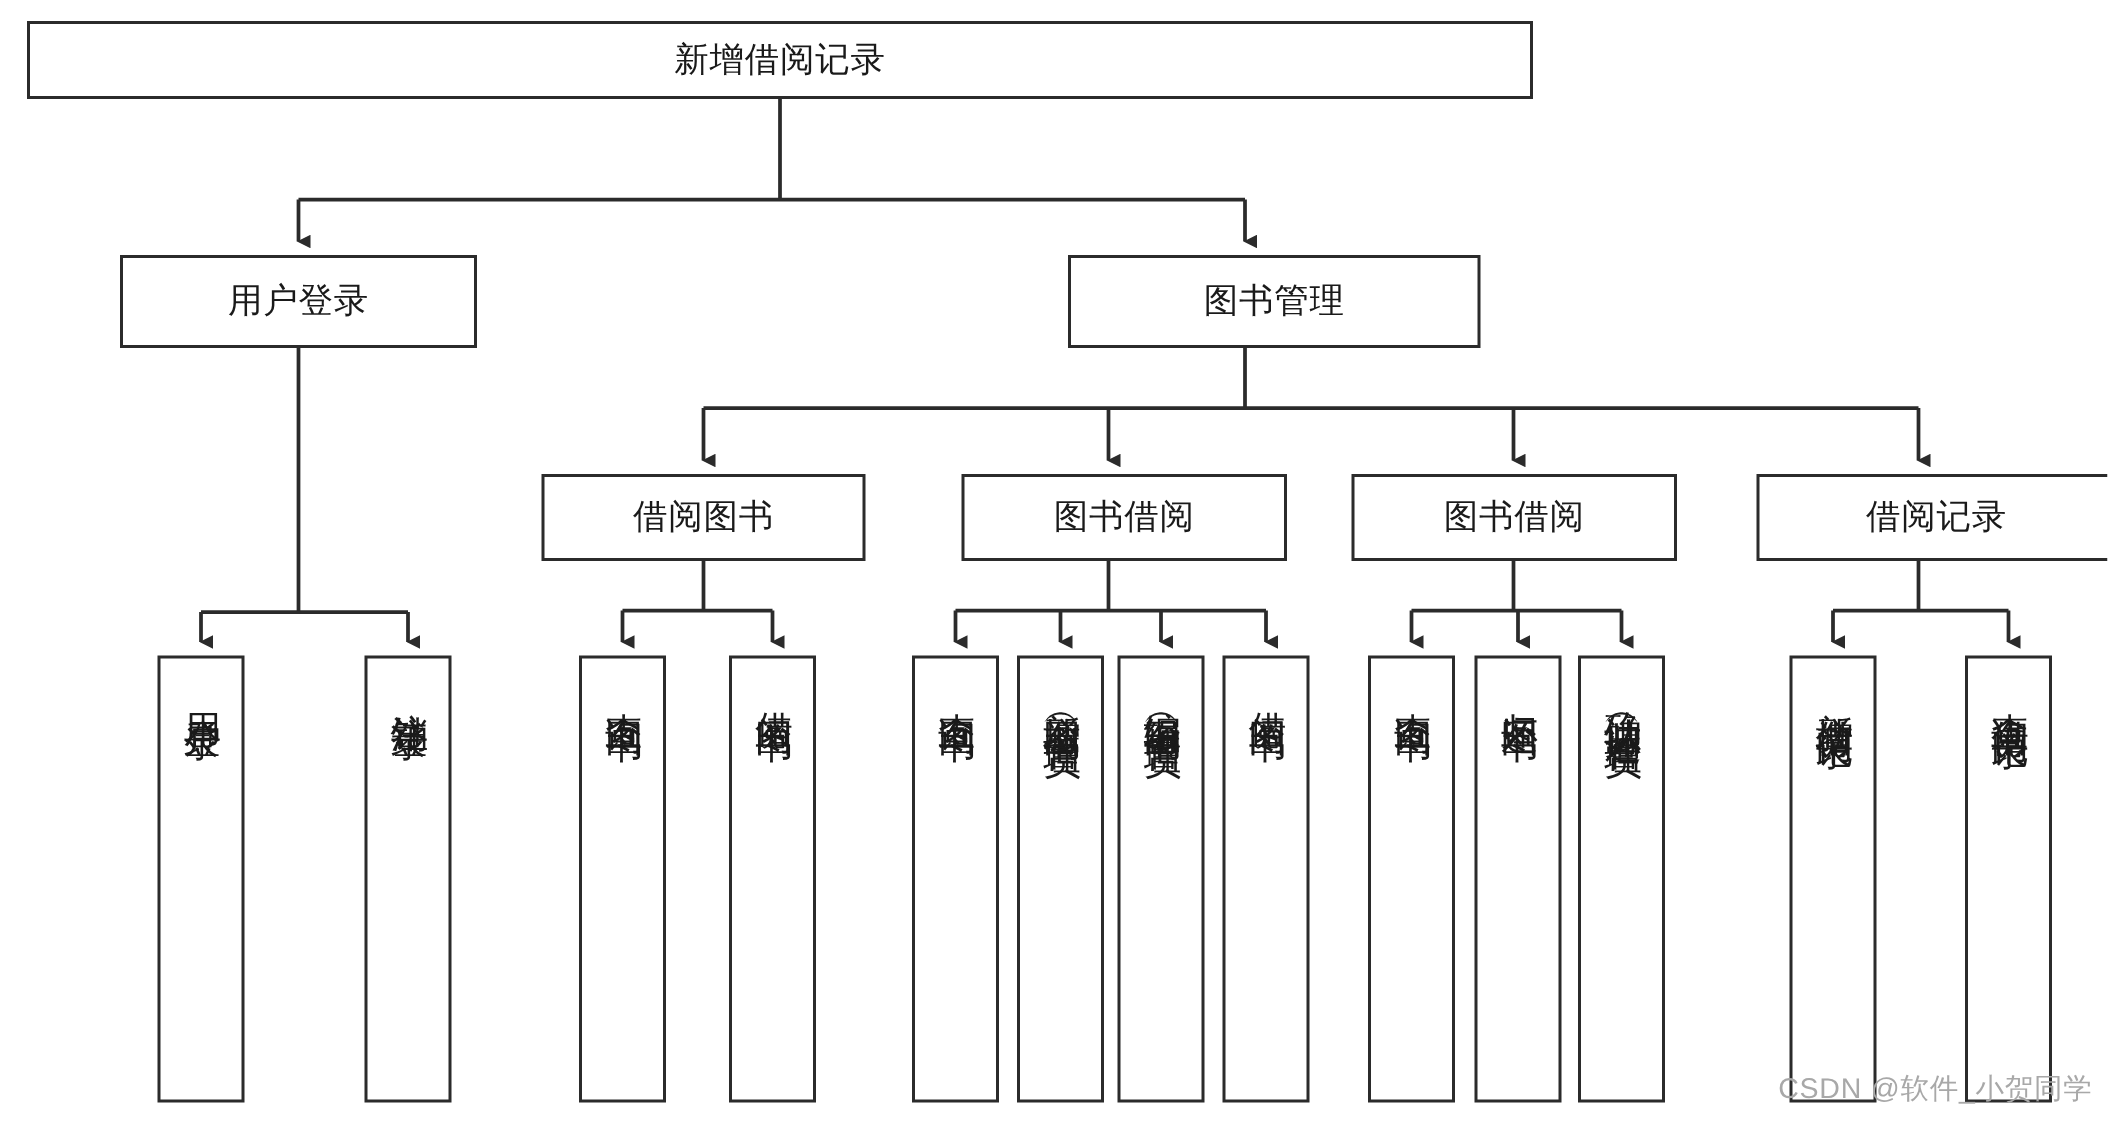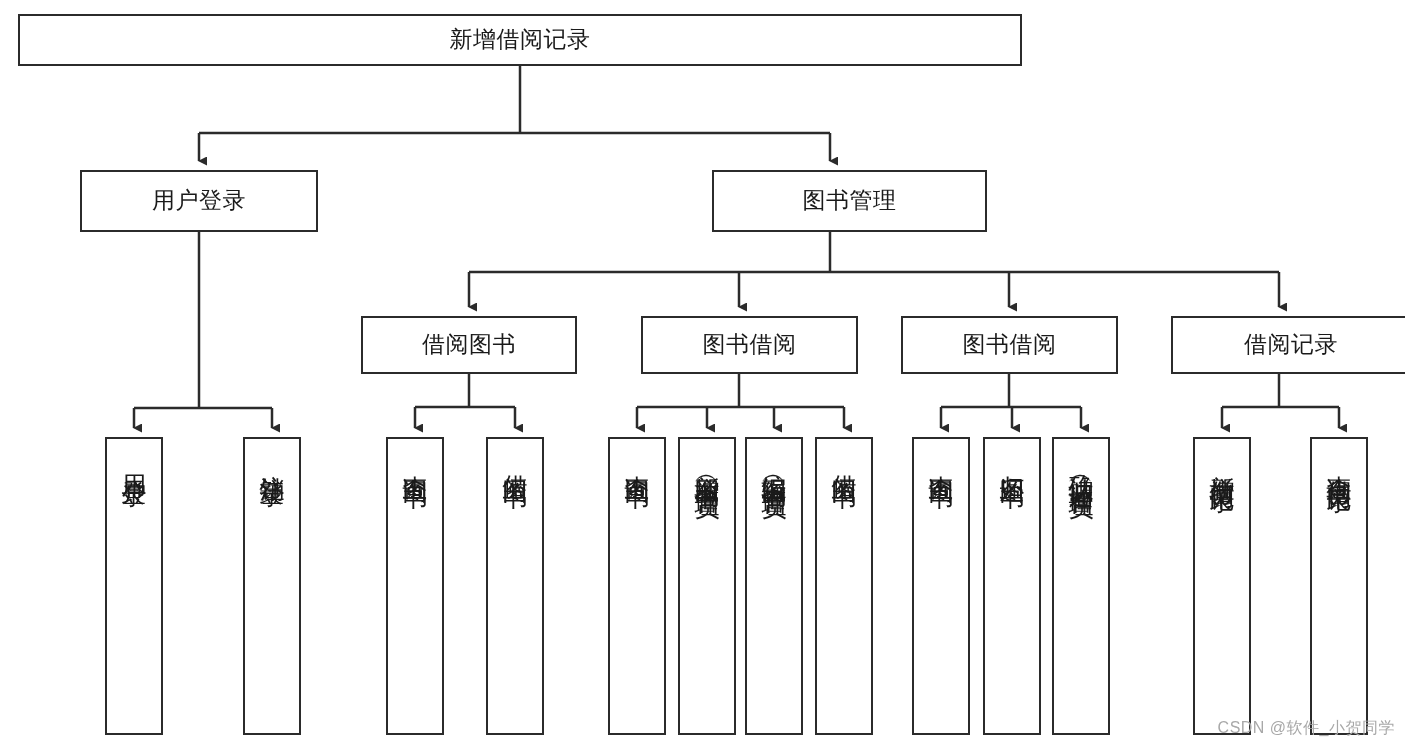--- a/index.html
+++ b/index.html
@@ -53,21 +53,21 @@
     text-orientation: upright;
     font-size: 25px;
     line-height: 1.0;
     letter-spacing: 3px;
     white-space: nowrap;
   }
   #watermark {
     position: absolute;
     right: 10px;
     bottom: 8px;
-    font-size: 16px;
+    font-size: 19px;
     color: #a8a8a8;
     letter-spacing: 0.5px;
     white-space: nowrap;
     pointer-events: none;
   }
 </style>
 </head>
 <body>
 
 <div id="canvas">

